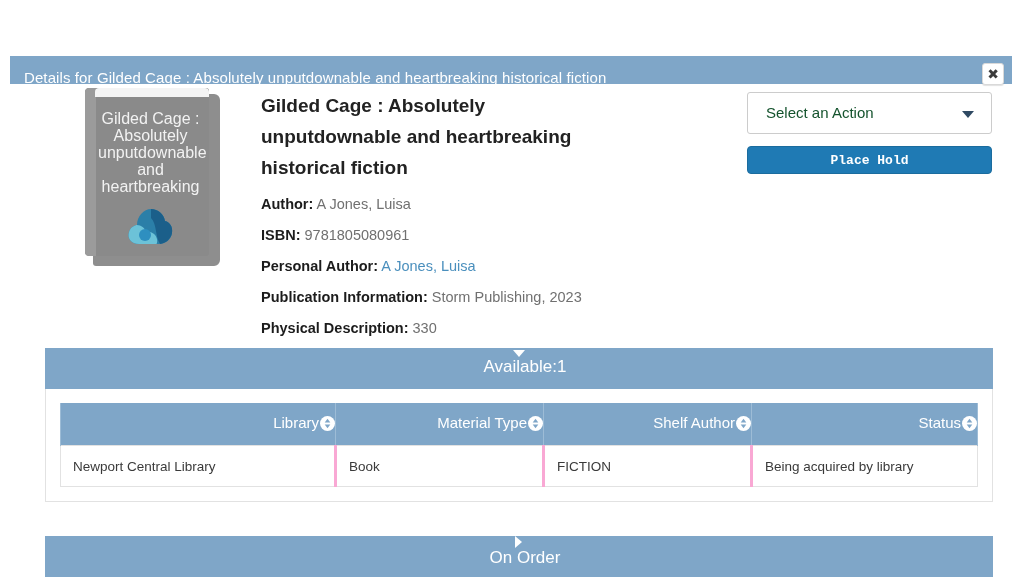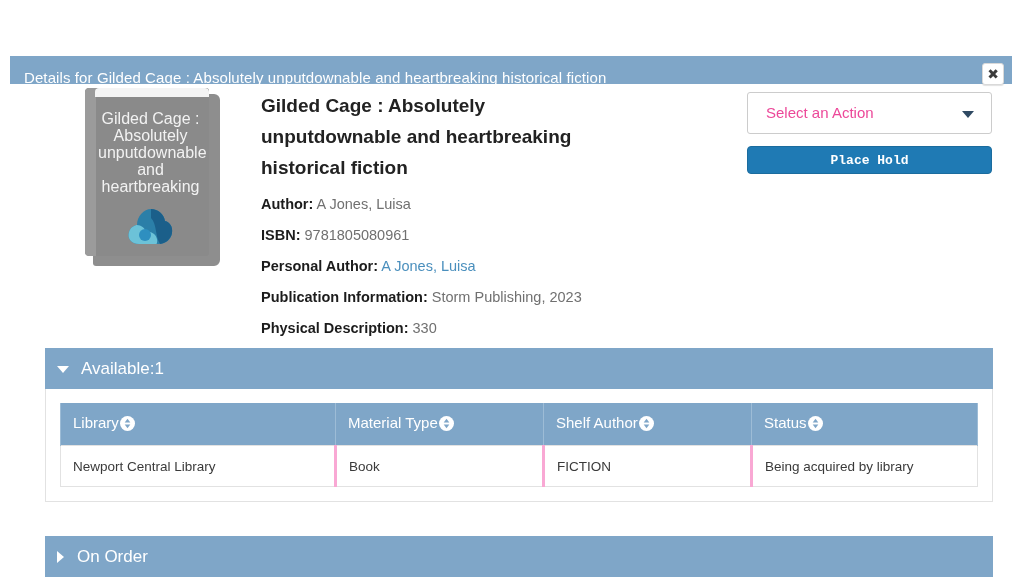--- a/index.html
+++ b/index.html
@@ -178,21 +178,21 @@
     border: 1px solid #cccccc;
     border-radius: 3px;
     box-sizing: border-box;
     cursor: pointer;
   }
   .action-select-label {
     position: absolute;
     left: 18px;
     top: 11px;
     font-size: 15px;
-    color: #ec4899;
+    color: #14532d;
   }
   .caret-down {
     position: absolute;
     right: 17px;
     top: 18px;
     width: 0;
     height: 0;
     border-left: 6px solid transparent;
     border-right: 6px solid transparent;
     border-top: 7px solid #2f4a63;
@@ -222,20 +222,21 @@
   .panel-onorder  { top: 536px; }
 
   .panel-header {
     height: 41px;
     background: #7fa6c8;
     display: flex;
     align-items: center;
     cursor: pointer;
     box-sizing: border-box;
     padding-left: 12px;
+    flex-direction: column;
   }
   .panel-caret-open {
     width: 0; height: 0;
     border-left: 6px solid transparent;
     border-right: 6px solid transparent;
     border-top: 7px solid #ffffff;
     margin-right: 12px;
     margin-top: 2px;
   }
   .panel-caret-closed {
@@ -261,21 +262,21 @@
   table.holdings {
     width: 100%;
     border-collapse: collapse;
     table-layout: fixed;
   }
   table.holdings th {
     background: #7fa6c8;
     color: #ffffff;
     font-size: 15px;
     font-weight: normal;
-    text-align: left;
+    text-align: right;
     height: 42px;
     padding: 0 0 0 12px;
     border-right: 1px solid #9dbcd6;
     white-space: nowrap;
   }
   table.holdings th:last-child { border-right: none; }
   table.holdings td {
     font-size: 13.5px;
     color: #3a3a3a;
     height: 40px;

